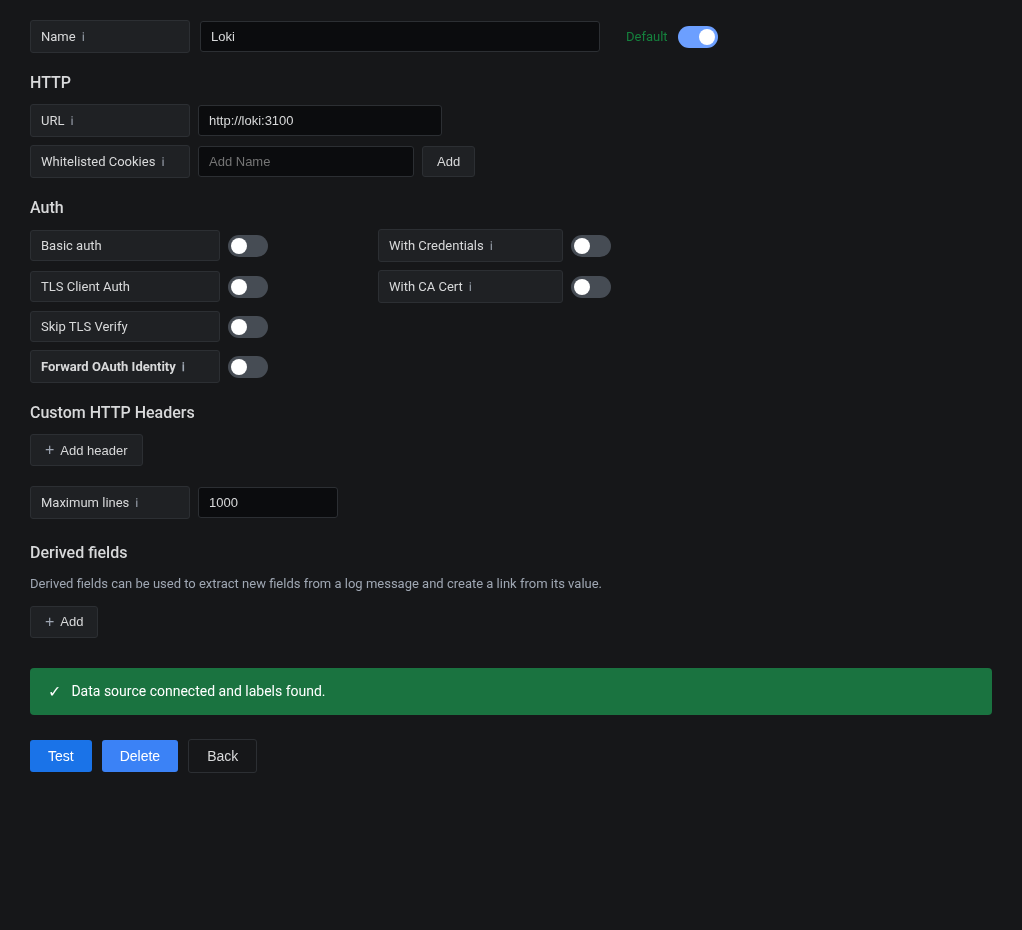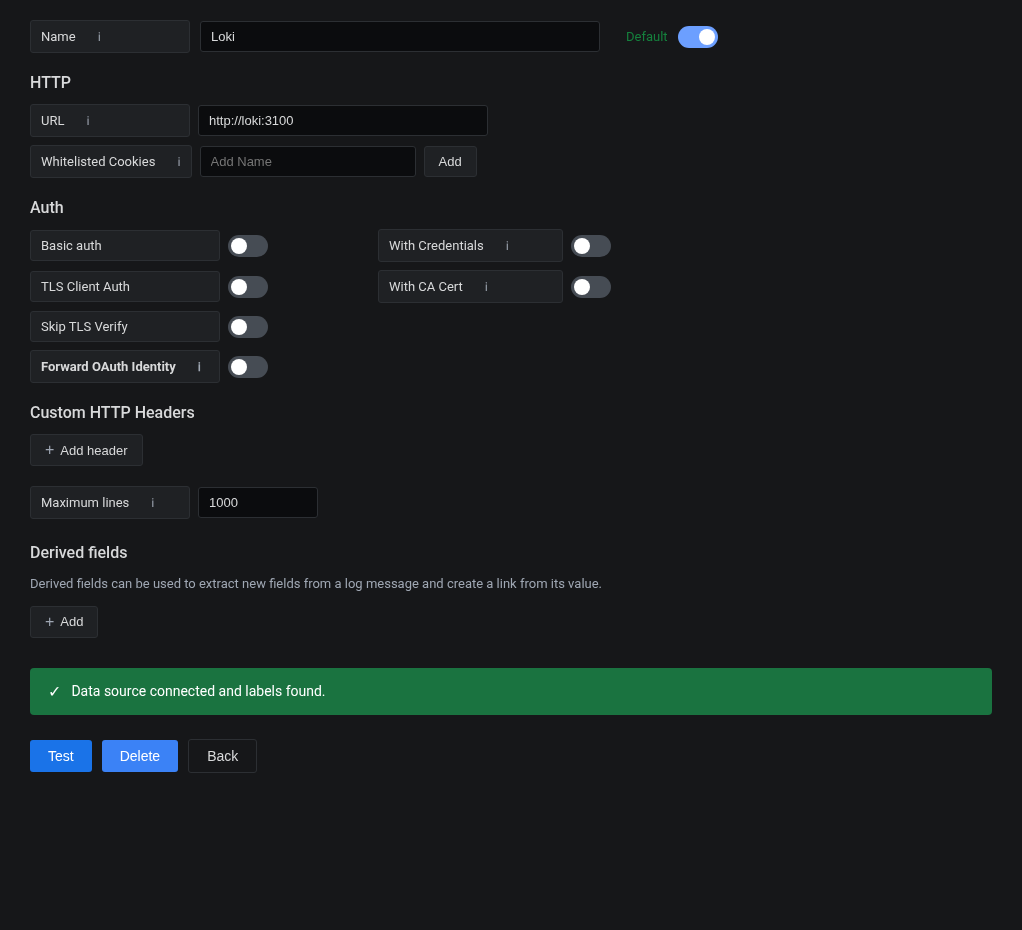--- a/index.html
+++ b/index.html
@@ -27,21 +27,21 @@
       gap: 8px;
     }
 
     .field-label {
       background-color: #1f2124;
       border: 1px solid #2c2f33;
       border-radius: 3px;
       padding: 7px 10px;
       display: flex;
       align-items: center;
-      gap: 22px;
+      gap: 6px;
       min-width: 160px;
       color: #d8d9da;
       font-size: 13px;
     }
 
     .info-icon {
       color: #9fa7b3;
       font-size: 12px;
       cursor: pointer;
     }
@@ -50,21 +50,21 @@
       background-color: #0b0c0e;
       border: 1px solid #2c2f33;
       border-radius: 3px;
       padding: 7px 10px;
       color: #d8d9da;
       font-size: 13px;
       outline: none;
     }
 
     .url-input {
-      width: 290px;
+      width: 244px;
     }
 
     .cookie-input {
       width: 216px;
     }
 
     .name-input {
       flex: 1;
       max-width: 400px;
     }
@@ -165,21 +165,21 @@
     }
 
     .plus-icon {
       font-size: 16px;
       line-height: 1;
       color: #9fa7b3;
     }
 
     
     .max-lines-input {
-      width: 120px;
+      width: 140px;
       background-color: #0b0c0e;
       border: 1px solid #2c2f33;
       border-radius: 3px;
       padding: 7px 10px;
       color: #d8d9da;
       font-size: 13px;
       outline: none;
     }
 
     

